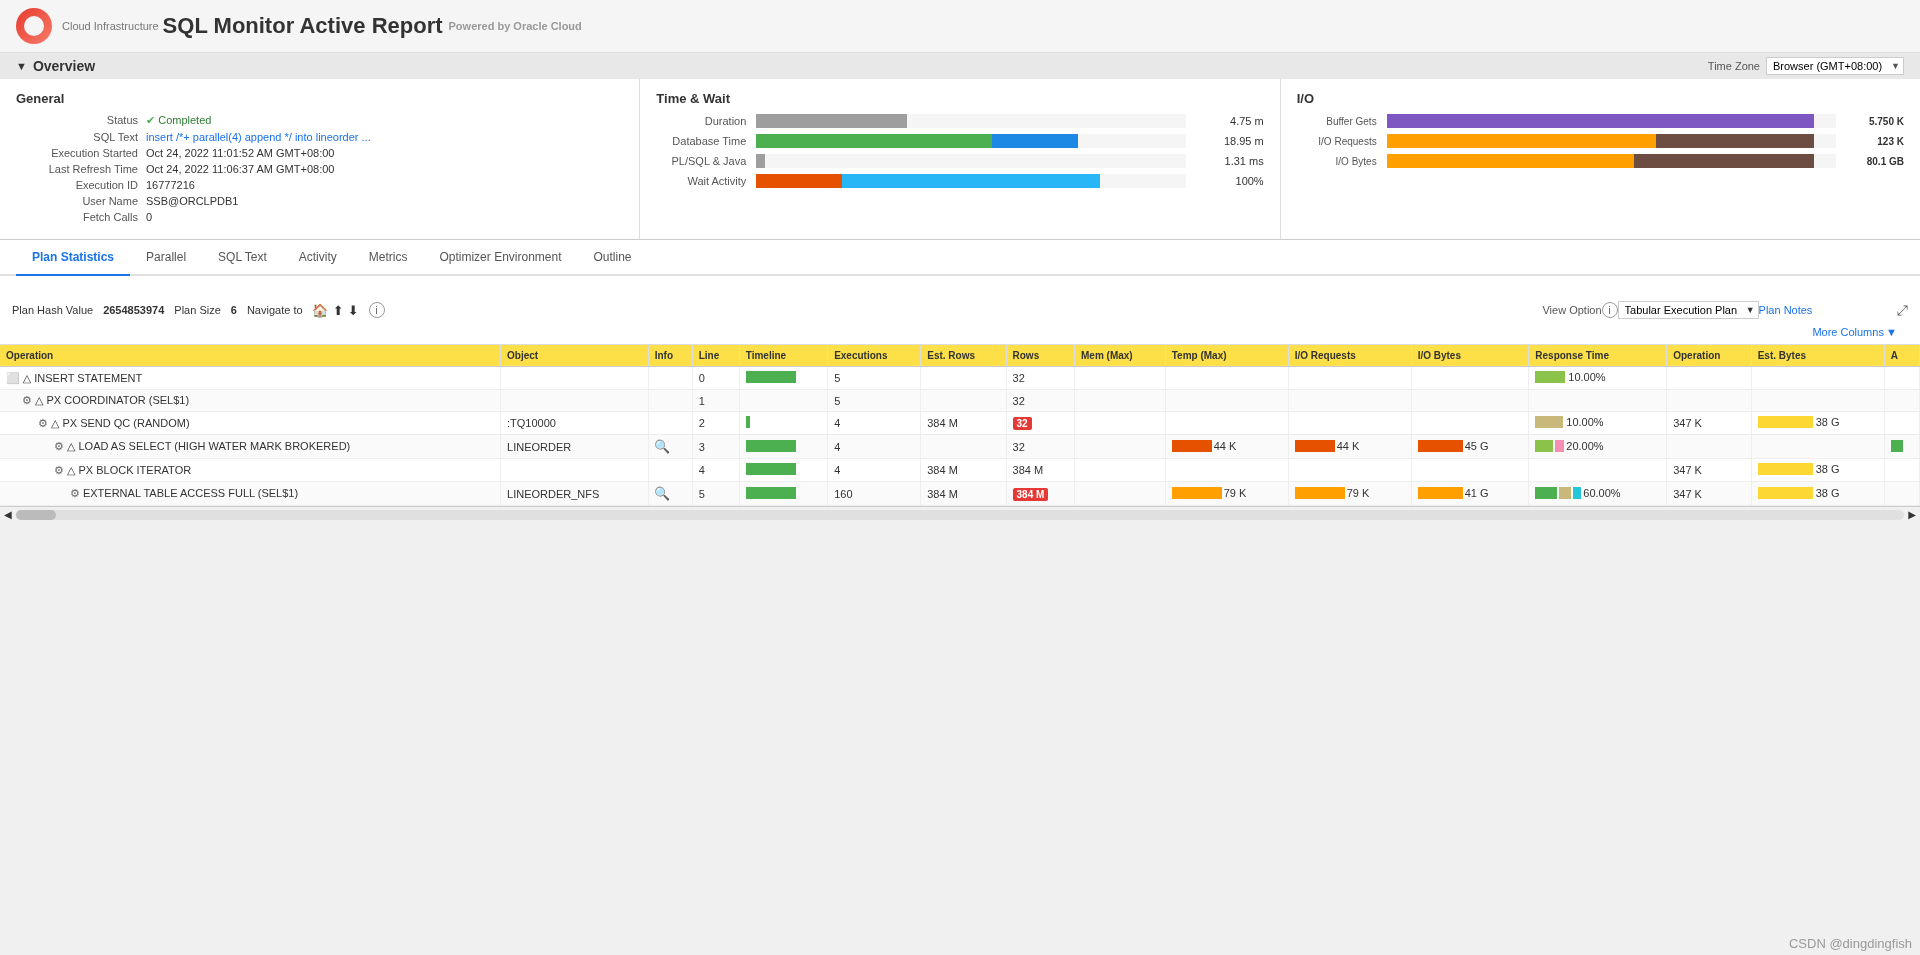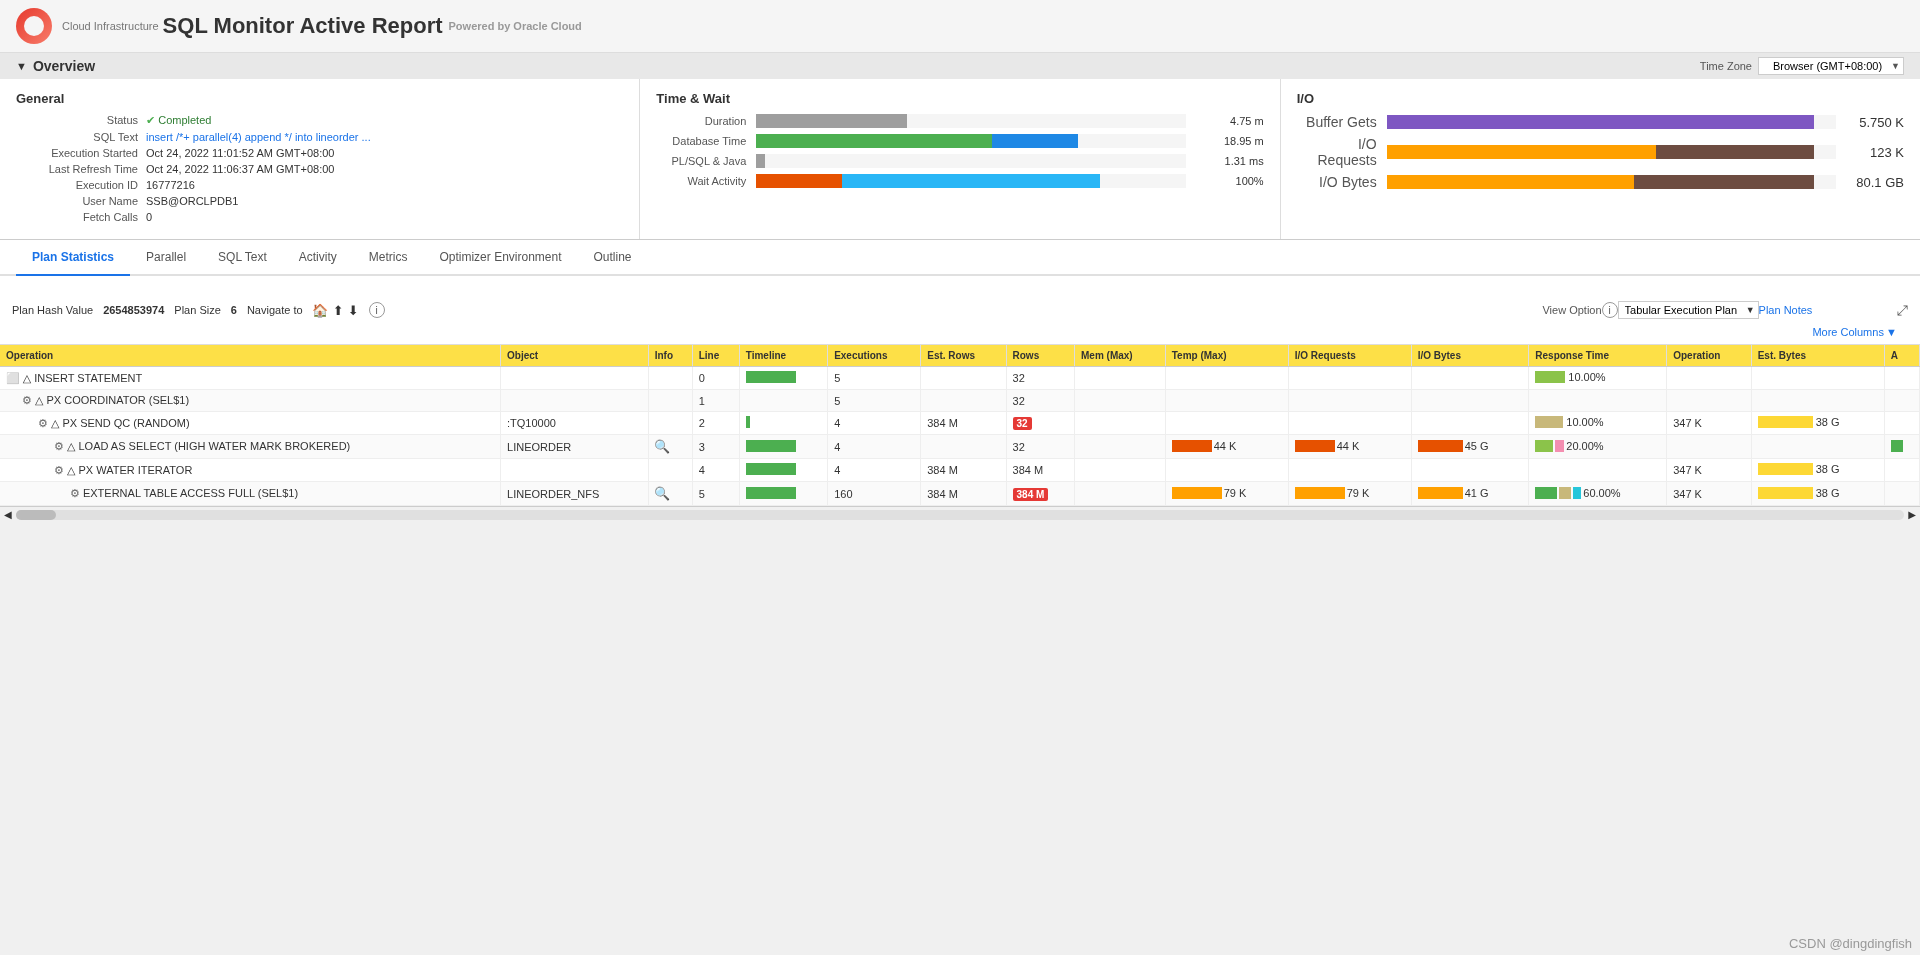--- a/index.html
+++ b/index.html
@@ -11,21 +11,21 @@
     .logo-inner { width: 20px; height: 20px; border-radius: 50%; background: #f5f5f5; }
     .header-title { font-size: 11px; color: #777; margin-right: 4px; }
     .header-main { font-size: 22px; font-weight: bold; color: #333; margin-right: 6px; }
     .header-powered { font-size: 11px; color: #999; font-weight: bold; }
 
     
     .overview-header { background: #e8e8e8; padding: 4px 16px; display: flex; align-items: center; }
     .overview-arrow { margin-right: 6px; font-size: 11px; }
     .overview-title { font-size: 14px; font-weight: bold; }
     .overview-tz { margin-left: auto; font-size: 11px; color: #555; display: flex; align-items: center; gap: 6px; }
-    .tz-select { border: 1px solid #ccc; background: white; padding: 2px 20px 2px 14px; font-size: 11px; cursor: pointer; appearance: none; }
+    .tz-select { border: 1px solid #ccc; background: white; padding: 2px 20px 2px 6px; font-size: 11px; cursor: pointer; appearance: none; }
     .tz-wrapper { position: relative; }
     .tz-wrapper::after { content: '▼'; position: absolute; right: 4px; top: 50%; transform: translateY(-50%); font-size: 9px; pointer-events: none; }
 
     
     .panels { display: flex; gap: 0; background: white; border-bottom: 1px solid #ccc; }
     .panel { flex: 1; padding: 12px 16px; border-right: 1px solid #ddd; }
     .panel:last-child { border-right: none; }
     .panel-title { font-size: 13px; font-weight: bold; margin-bottom: 8px; }
 
     
@@ -75,22 +75,22 @@
     
     .scroll-footer { height: 16px; background: #f0f0f0; border-top: 1px solid #ccc; display: flex; align-items: center; padding: 0 4px; }
     .scroll-track { flex: 1; height: 10px; background: #e0e0e0; border-radius: 5px; position: relative; }
     .scroll-thumb { width: 40px; height: 10px; background: #bbb; border-radius: 5px; position: absolute; left: 0; }
 
     
     .watermark { position: fixed; bottom: 4px; right: 8px; font-size: 13px; color: #999; }
 
     
     .panel-io .io-row { display: flex; align-items: center; margin-bottom: 6px; }
-    .panel-io .io-label { width: 90px; text-align: right; font-size: 14px; color: #555; padding-right: 10px; flex-shrink: 0; }
-    .panel-io .io-value { font-size: 13px; width: 60px; text-align: right; }
+    .panel-io .io-label { width: 90px; text-align: right; font-size: 10px; color: #555; padding-right: 10px; flex-shrink: 0; }
+    .panel-io .io-value { font-size: 10px; width: 60px; text-align: right; font-weight: bold; }
     .info-icon { display: inline-flex; align-items: center; justify-content: center; width: 16px; height: 16px; border: 1px solid #999; border-radius: 50%; font-size: 10px; color: #555; cursor: pointer; }
   </style>
 </head>
 <body>
 
 <div class="header">
   <div class="logo">
     <div class="logo-inner"></div>
   </div>
   <span class="header-title">Cloud Infrastructure</span>
@@ -411,21 +411,21 @@
         <td></td>
         <td>
           <div style="background:#4caf50;height:12px;width:12px;display:inline-block;"></div>
         </td>
       </tr>
 
       <tr class="row-odd">
         <td>
           <span style="padding-left:48px;"></span>
           <span style="color:#666;">⚙</span>
-          <span>△ PX WATER ITERATOR</span>
+          <span>△ PX BLOCK ITERATOR</span>
         </td>
         <td></td>
         <td></td>
         <td>4</td>
         <td>
           <div style="background:#4caf50;height:12px;width:50px;display:inline-block;"></div>
         </td>
         <td>4</td>
         <td>384 M</td>
         <td>384 M</td>

